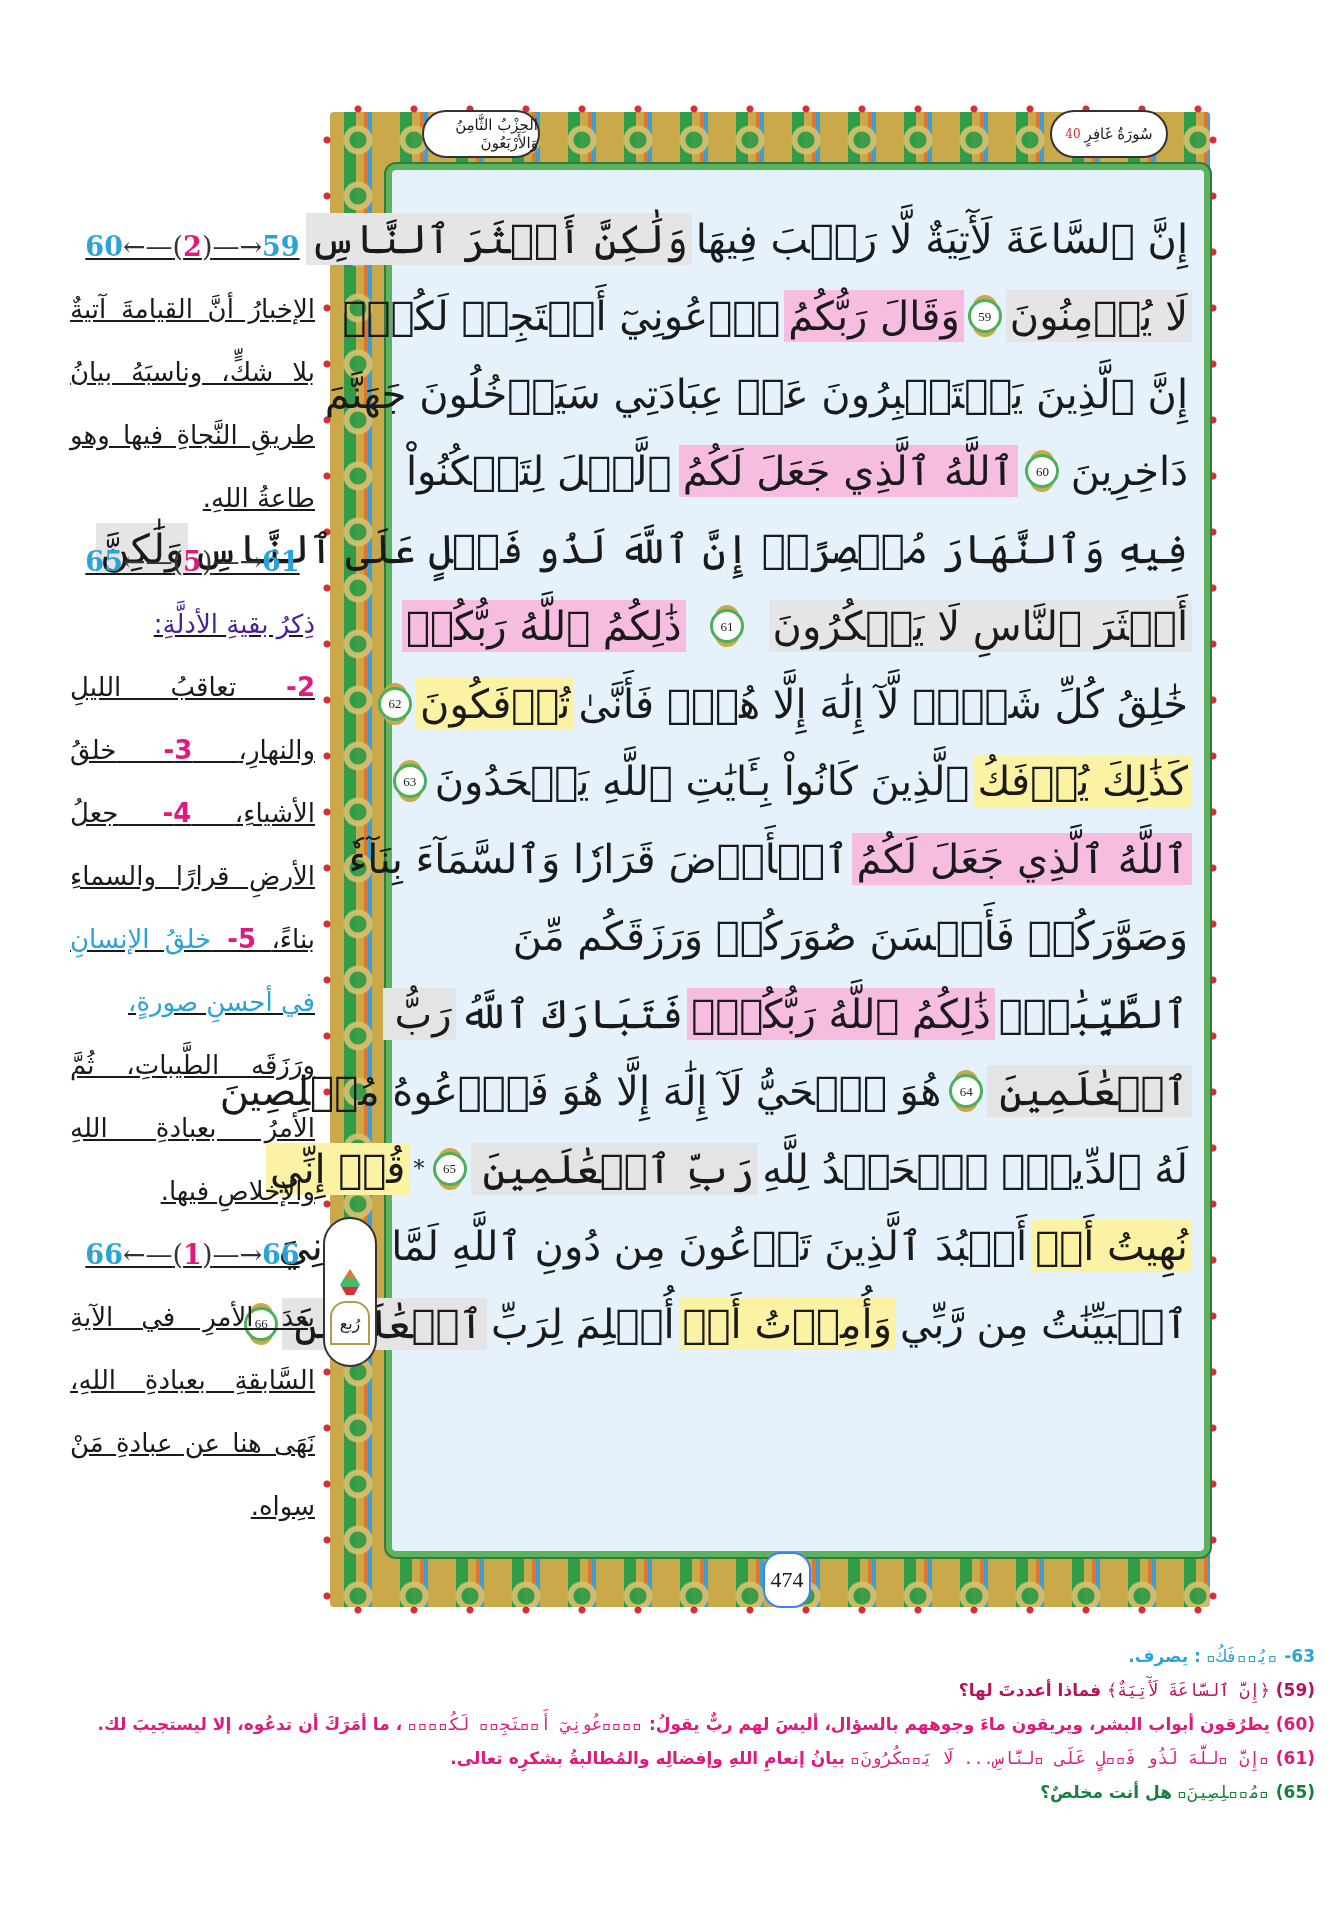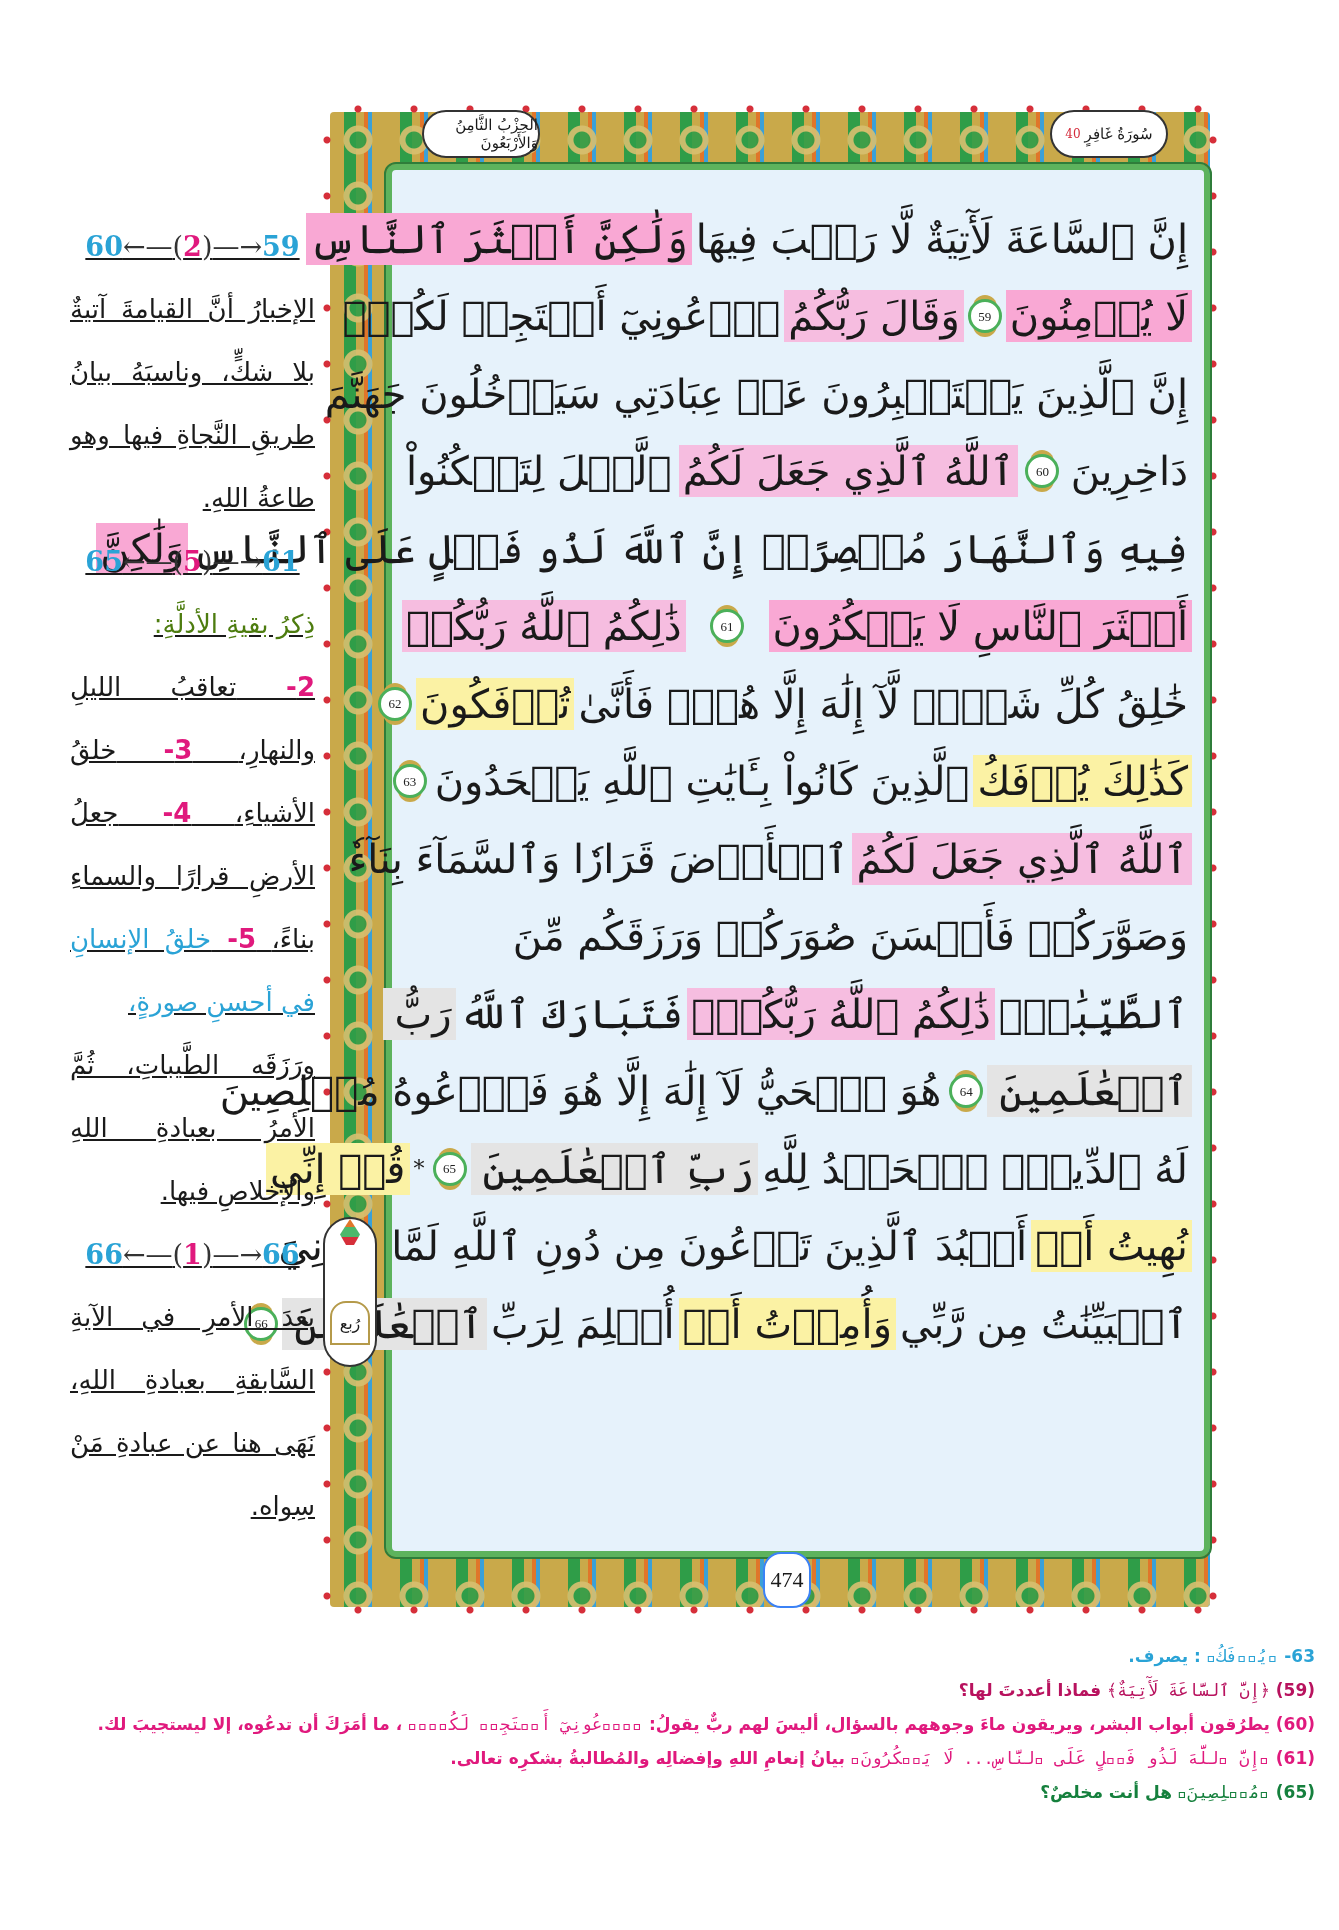--- a/index.html
+++ b/index.html
@@ -58,21 +58,21 @@
   .page-num {
     position: absolute; left: 763px; top: 1552px; width: 48px; height: 56px;
     background: #fff; border: 2px solid #3b82f6; border-radius: 18px;
     display: flex; align-items: center; justify-content: center;
     font-family: "Liberation Serif", serif; font-size: 22px; z-index: 3;
   }
 
   .rub-marker {
     position: absolute; left: 323px; top: 1217px; width: 54px; height: 150px;
     background: #fff; border: 2px solid #333; border-radius: 27px; z-index: 3;
-    display: flex; flex-direction: column; align-items: center; justify-content: space-between;
+    display: flex; flex-direction: column; align-items: center; justify-content: flex-end;
     padding-bottom: 20px;
   }
   .rub-ornament { width: 20px; height: 26px; margin-bottom: 6px;
     background: linear-gradient(#e0762a 0 30%, #4cb86b 30% 70%, #d62f3a 70%);
     clip-path: polygon(50% 0, 100% 60%, 70% 100%, 30% 100%, 0 60%); }
   .rub-box {
     width: 40px; height: 44px; border: 2px solid #b59a4a; border-radius: 16px 16px 0 0;
     display: flex; align-items: center; justify-content: center;
     font-family: "DejaVu Serif", serif; font-size: 16px;
   }
@@ -81,21 +81,21 @@
   .verses {
     position: absolute; left: 402px; top: 200px; width: 790px;
     direction: rtl;
   }
   .line {
     height: 77.5px; display: flex; align-items: center; justify-content: space-between;
     font-family: "DejaVu Serif", serif; font-size: 40px; line-height: 1;
     white-space: nowrap; direction: rtl;
   }
   .seg { padding: 6px 4px; display: inline-block; }
-  .hl-orange { background: #f9a8d4; }
+  .hl-orange { background: #e5e5e5; }
   .hl-pink { background: #f6bde0; text-align: center; }
   .hl-yellow { background: #fbf2a4; }
   .hl-gray { background: #e4e4e4; padding-left: 12px; }
 
   .ayah {
     display: inline-flex; align-items: center; justify-content: center;
     width: 34px; height: 34px; border-radius: 50%;
     border: 3px solid #4bb05a; background: #fff;
     box-shadow: 0 -9px 0 -5px #c9a94a, 0 9px 0 -5px #c9a94a;
     font-family: "Liberation Serif", serif; font-size: 13px; color: #222;
@@ -110,21 +110,21 @@
     font-family: "DejaVu Sans", sans-serif; font-size: 26px; line-height: 63px; text-decoration: underline;
   }
   .side-range {
     direction: ltr; text-align: center; font-family: "DejaVu Serif", serif;
     font-weight: bold; font-size: 27px; height: 63px; line-height: 63px;
   }
   .side-range .n { color: #2aa3d6; }
   .side-range .c { color: #e0197d; }
   .side-range .a { color: #333; font-weight: normal; }
   .side-p { display: block; }
-  .magenta { color: #4d7c0f; }
+  .magenta { color: #4c1d95; }
   .cyan { color: #2aa3d6; }
   .b-mag { color: #e0197d; font-weight: bold; }
 
   
   .notes {
     position: absolute; left: 70px; top: 1640px; width: 1245px;
     direction: rtl; font-family: "DejaVu Sans", sans-serif; font-weight: bold;
     font-size: 17px; line-height: 32px;
   }
   .note-63 { color: #2aa3d6; }

